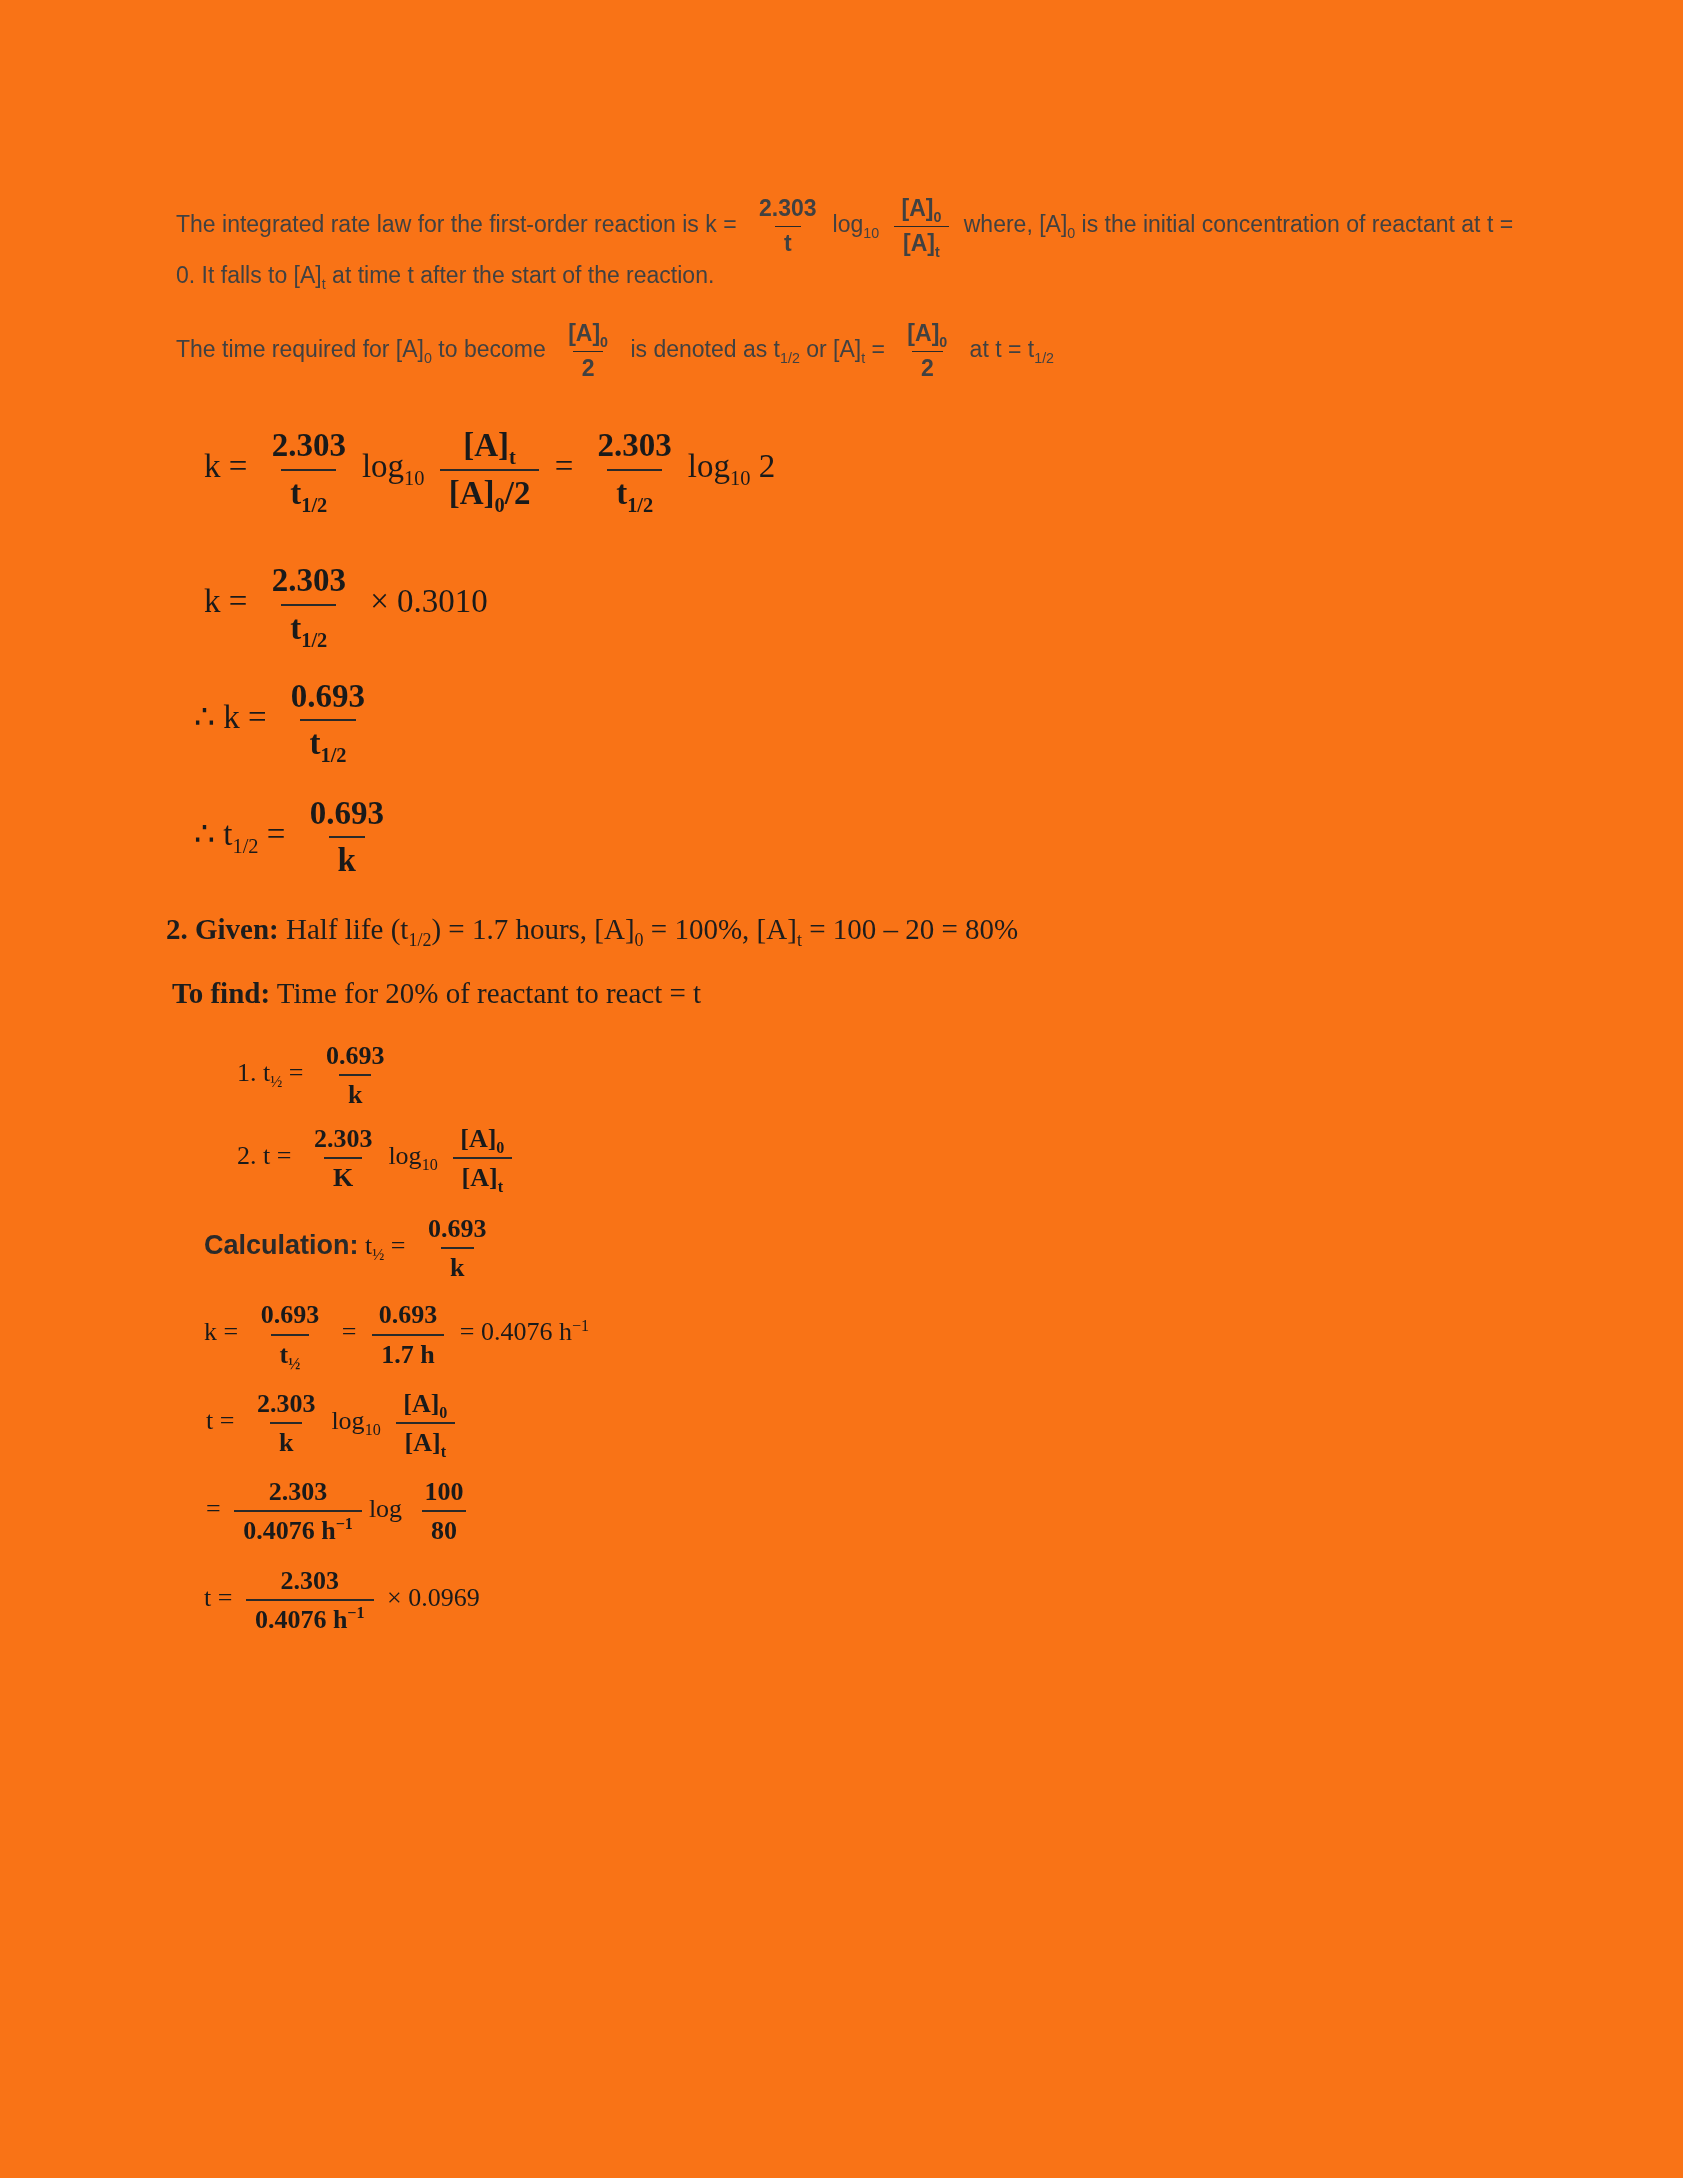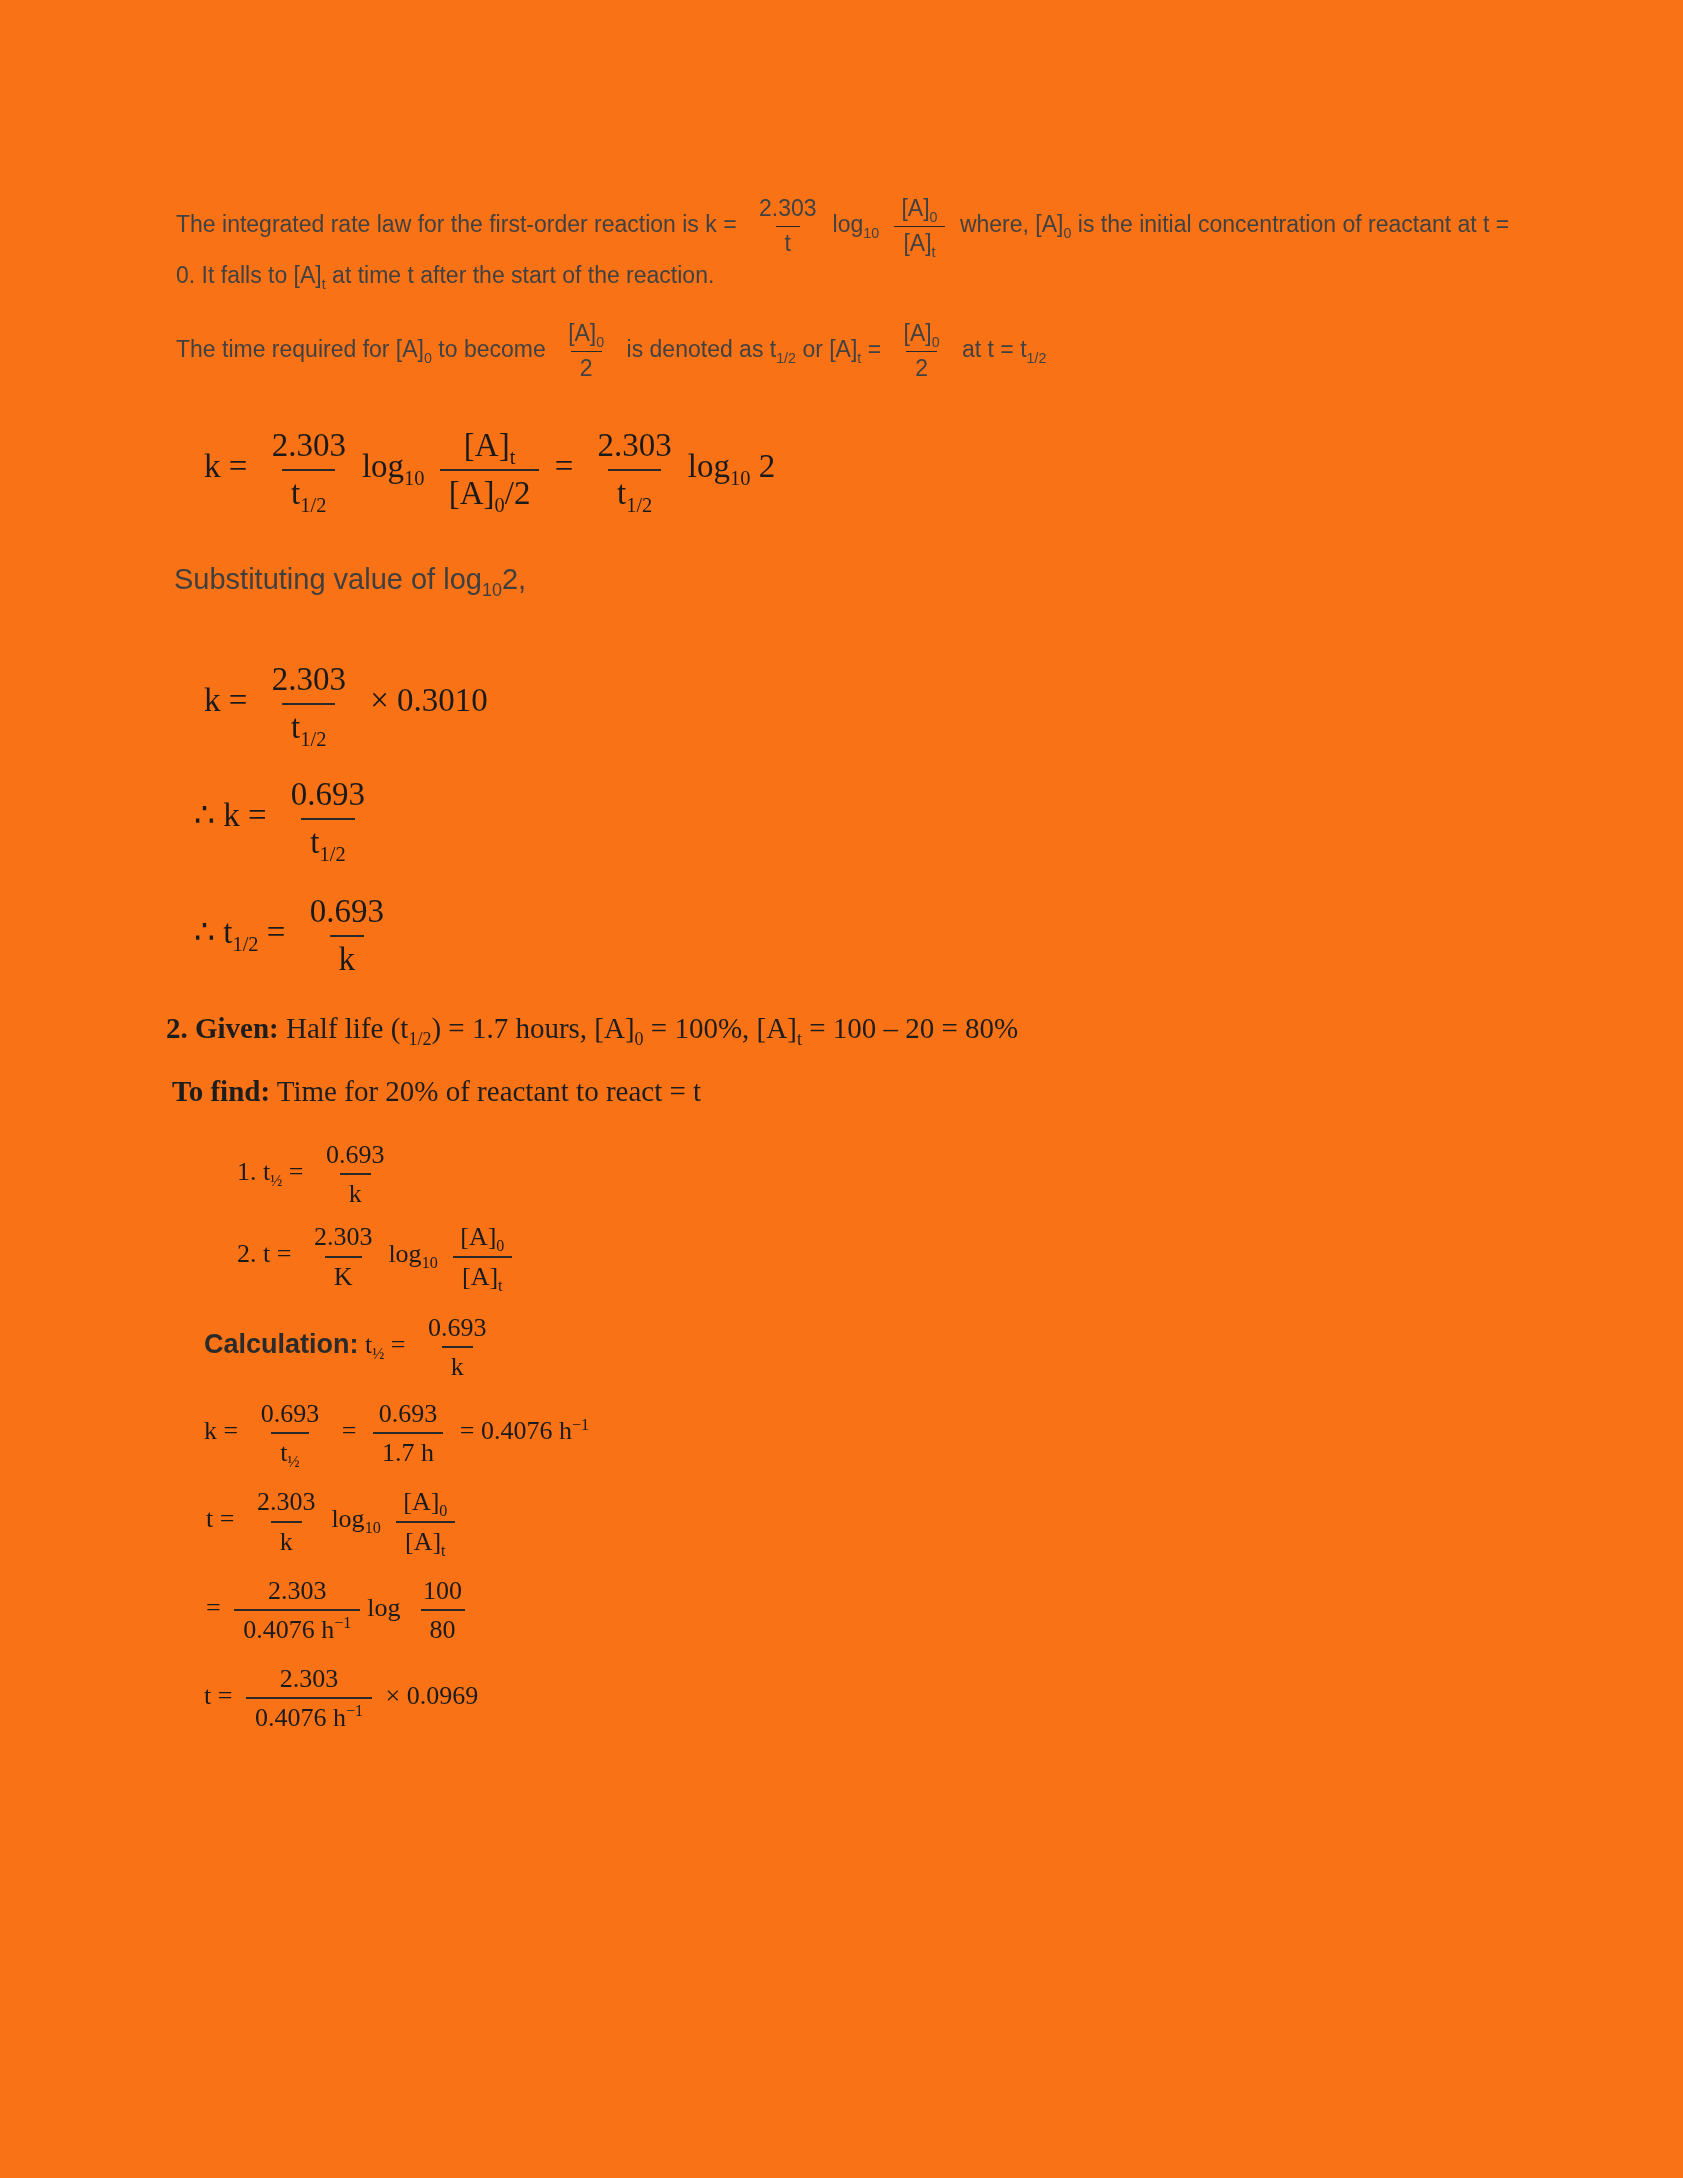--- a/index.html
+++ b/index.html
@@ -31,21 +31,21 @@
   }
   
   .eq { font-size:33px; color:#1a1a1a; line-height:1.3; }
   .eq-small { font-size:26px; }
   .formula  { font-size:26px; }
   .calc-line { font-size:26px; color:#1a1a1a; }
   
   .frac {
     display:inline-flex; flex-direction:column;
     align-items:center; text-align:center;
-    vertical-align:middle; margin:0 7px;
+    vertical-align:middle; margin:0 7px;font-weight:bold;
   }
   .frac .num { display:block; padding:0 9px 3px; line-height:1.2; }
   .frac .den { display:block; padding:3px 9px 0; line-height:1.2; border-top:2px solid #2a2a2a; }
   .para .frac .den { border-top-width:1px; }
   sub { font-size:0.62em; line-height:0; }
   sup { font-size:0.62em; line-height:0; }
   
   [data-name="paragraph-rate-law"]            { margin:0 0 26px 10px; }
   [data-name="paragraph-half-life-definition"]{ margin:0 0 44px 10px; }
   [data-name="line-putting-condition"]        { margin:0 0 34px 8px; }
@@ -91,21 +91,20 @@
         <span class="num" data-name="numerator"><span data-name="math-text">2.303</span></span>
         <span class="den" data-name="denominator"><span data-name="math-text">t</span><sub data-name="subscript">1/2</sub></span>
       </span><span data-name="math-text">log</span><sub data-name="subscript">10</sub><span data-name="math-text">  </span><span class="frac" data-name="fraction">
         <span class="num" data-name="numerator"><span data-name="math-text">[A]</span><sub data-name="subscript">t</sub></span>
         <span class="den" data-name="denominator"><span data-name="math-text">[A]</span><sub data-name="subscript">0</sub><span data-name="math-text">/2</span></span>
       </span><span data-name="math-text"> = </span><span class="frac" data-name="fraction">
         <span class="num" data-name="numerator"><span data-name="math-text">2.303</span></span>
         <span class="den" data-name="denominator"><span data-name="math-text">t</span><sub data-name="subscript">1/2</sub></span>
       </span><span data-name="math-text">log</span><sub data-name="subscript">10</sub><span data-name="math-text"> 2</span></div>
 
-  <div class="sans-line" data-name="line-substituting"><span data-name="math-text">Substituting value of log</span><sub data-name="subscript">10</sub><span data-name="math-text">2,</span></div>
 
   <div class="eq" data-name="equation-k-times-03010"><span data-name="math-text">k = </span><span class="frac" data-name="fraction">
         <span class="num" data-name="numerator"><span data-name="math-text">2.303</span></span>
         <span class="den" data-name="denominator"><span data-name="math-text">t</span><sub data-name="subscript">1/2</sub></span>
       </span><span data-name="math-text"> × 0.3010</span></div>
 
   <div class="eq" data-name="equation-k-0693-over-t-half"><span data-name="math-text">∴ k = </span><span class="frac" data-name="fraction">
         <span class="num" data-name="numerator"><span data-name="math-text">0.693</span></span>
         <span class="den" data-name="denominator"><span data-name="math-text">t</span><sub data-name="subscript">1/2</sub></span>
       </span></div>

